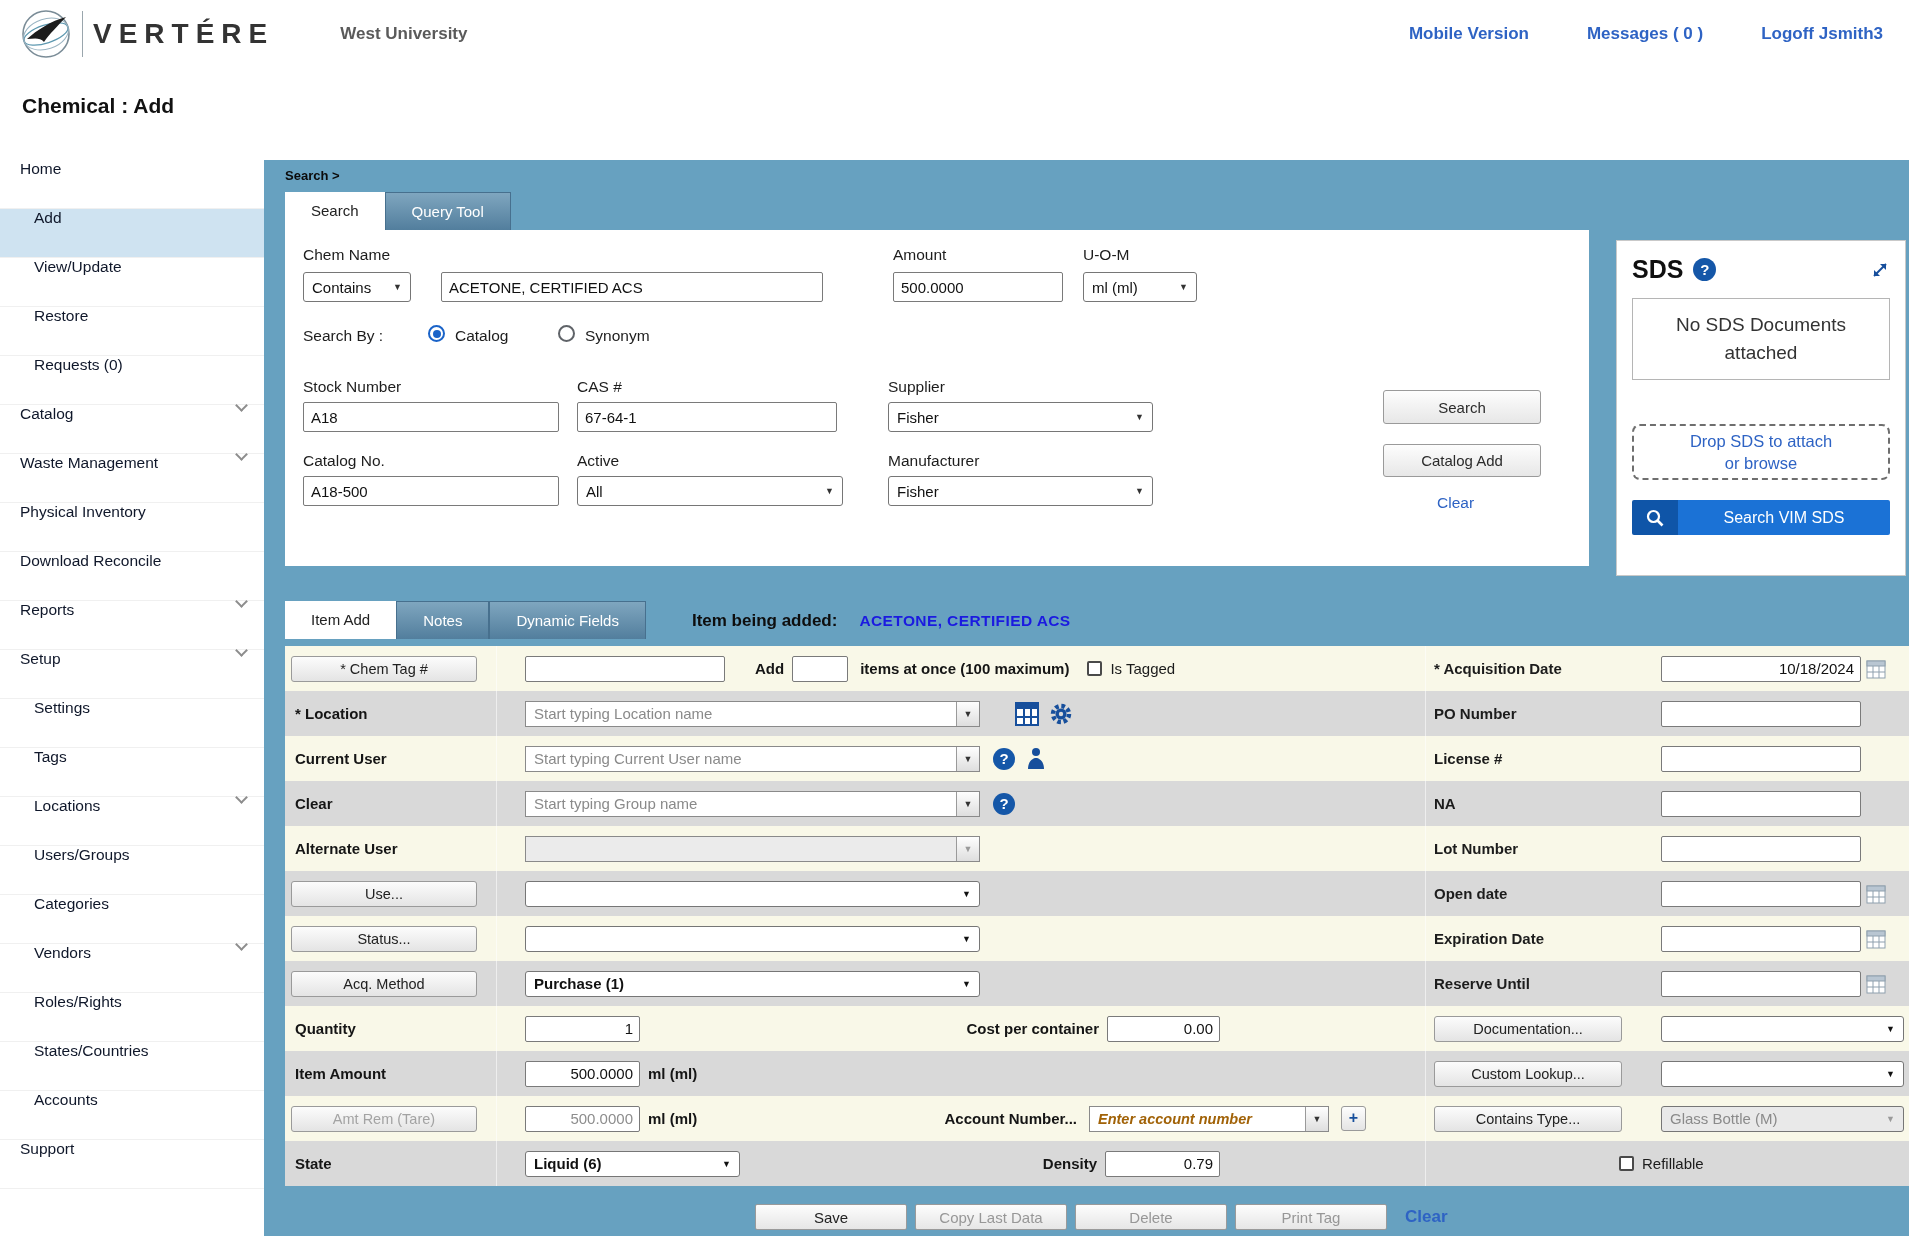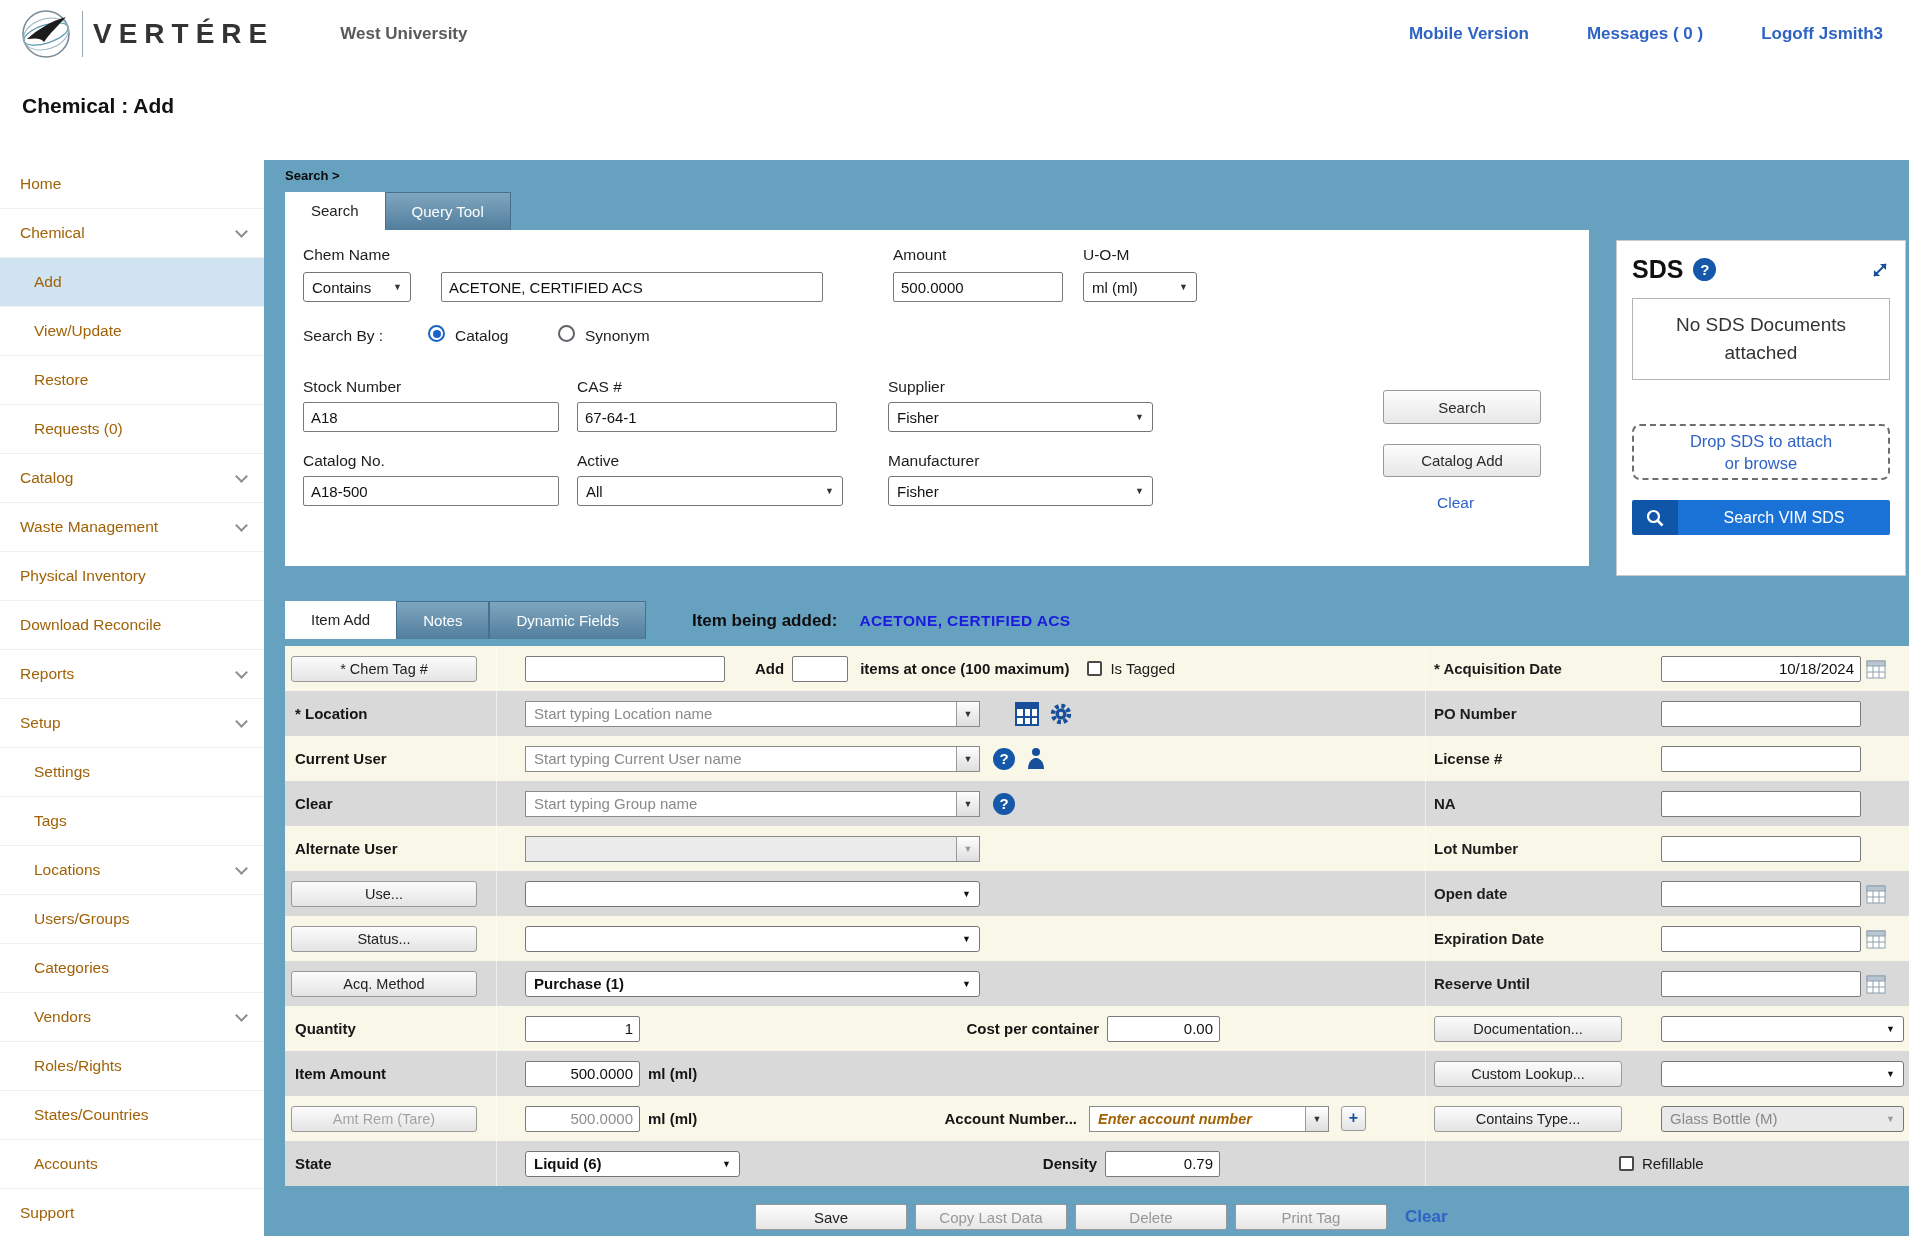--- a/index.html
+++ b/index.html
@@ -15,21 +15,21 @@
   .top-nav { margin-left:auto; display:flex; gap:58px; }
   .top-link { font-size:17px; font-weight:bold; color:#2e63c4; cursor:pointer; text-decoration:none; }
 
   
   .title-bar { height:92px; padding:26px 0 0 22px; background:#fff; }
   .title-bar h1 { font-size:21px; font-weight:bold; color:#111; }
 
   
   .content { display:flex; height:1076px; }
   .sidebar { width:264px; background:#fff; overflow:hidden; flex:0 0 264px; }
-  .side-item { height:49px; display:flex; align-items:center; padding-left:20px; font-size:15.5px; color:#a16207; border-bottom:1px solid #f0f0f0; cursor:pointer; }
+  .side-item { height:49px; display:flex; align-items:flex-start; padding-left:20px; font-size:15.5px; color:#0f172a; border-bottom:1px solid #f0f0f0; cursor:pointer; }
   .side-item.sub { padding-left:34px; }
   .side-item.active { background:#cfe3f1; }
   .chev { width:9px; height:9px; border-right:2px solid #8d8d8d; border-bottom:2px solid #8d8d8d; transform:rotate(45deg); margin:-4px 18px 0 auto; }
 
   .main { flex:1; background:#67a1c0; padding:8px 0 0 21px; position:relative; }
 
   
   .crumb { font-size:13px; font-weight:bold; color:#0b0b0b; height:18px; }
   .tabs-row { display:flex; margin-top:6px; align-items:flex-end; }
   .tab { height:38px; line-height:38px; padding:0 26px; font-size:15px; cursor:pointer; }
@@ -124,24 +124,20 @@
 <div class="title-bar">
   <h1>Chemical : Add</h1>
 </div>
 
 <div class="content">
 
   <aside class="sidebar">
     <div class="side-item">
         <span>Home</span>
       </div>
-    <div class="side-item">
-        <span>Chemical</span>
-        <span class="chev"></span>
-      </div>
     <div class="side-item sub active">
         <span>Add</span>
       </div>
     <div class="side-item sub">
         <span>View/Update</span>
       </div>
     <div class="side-item sub">
         <span>Restore</span>
       </div>
     <div class="side-item sub">

